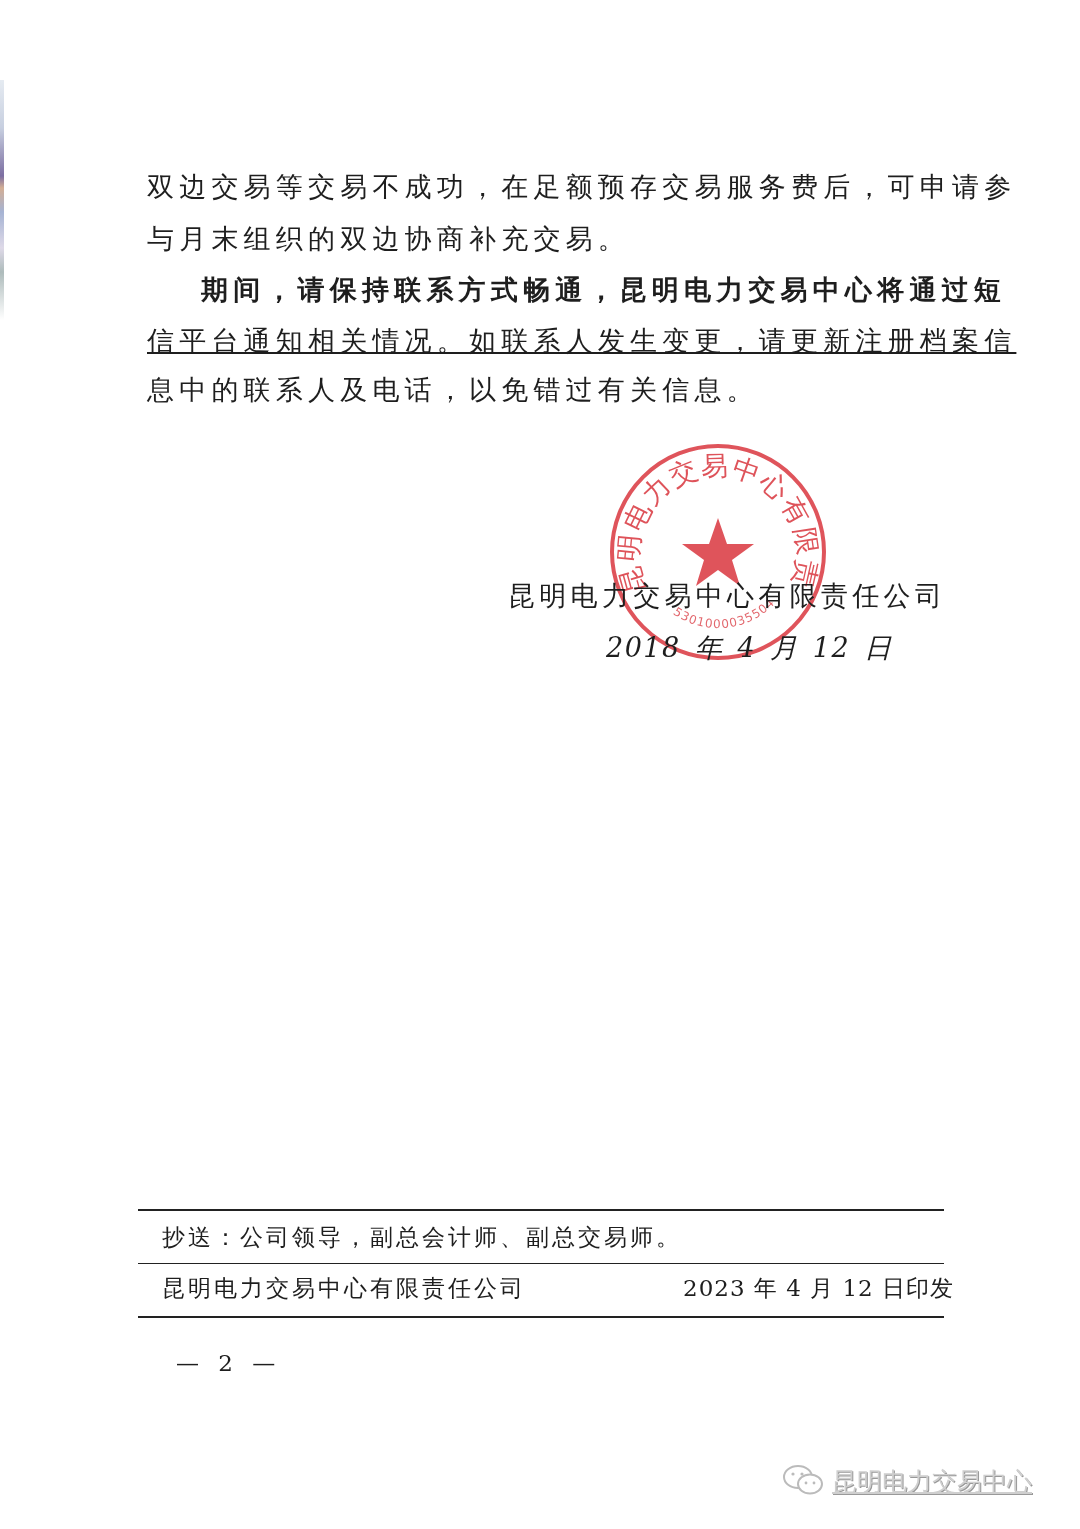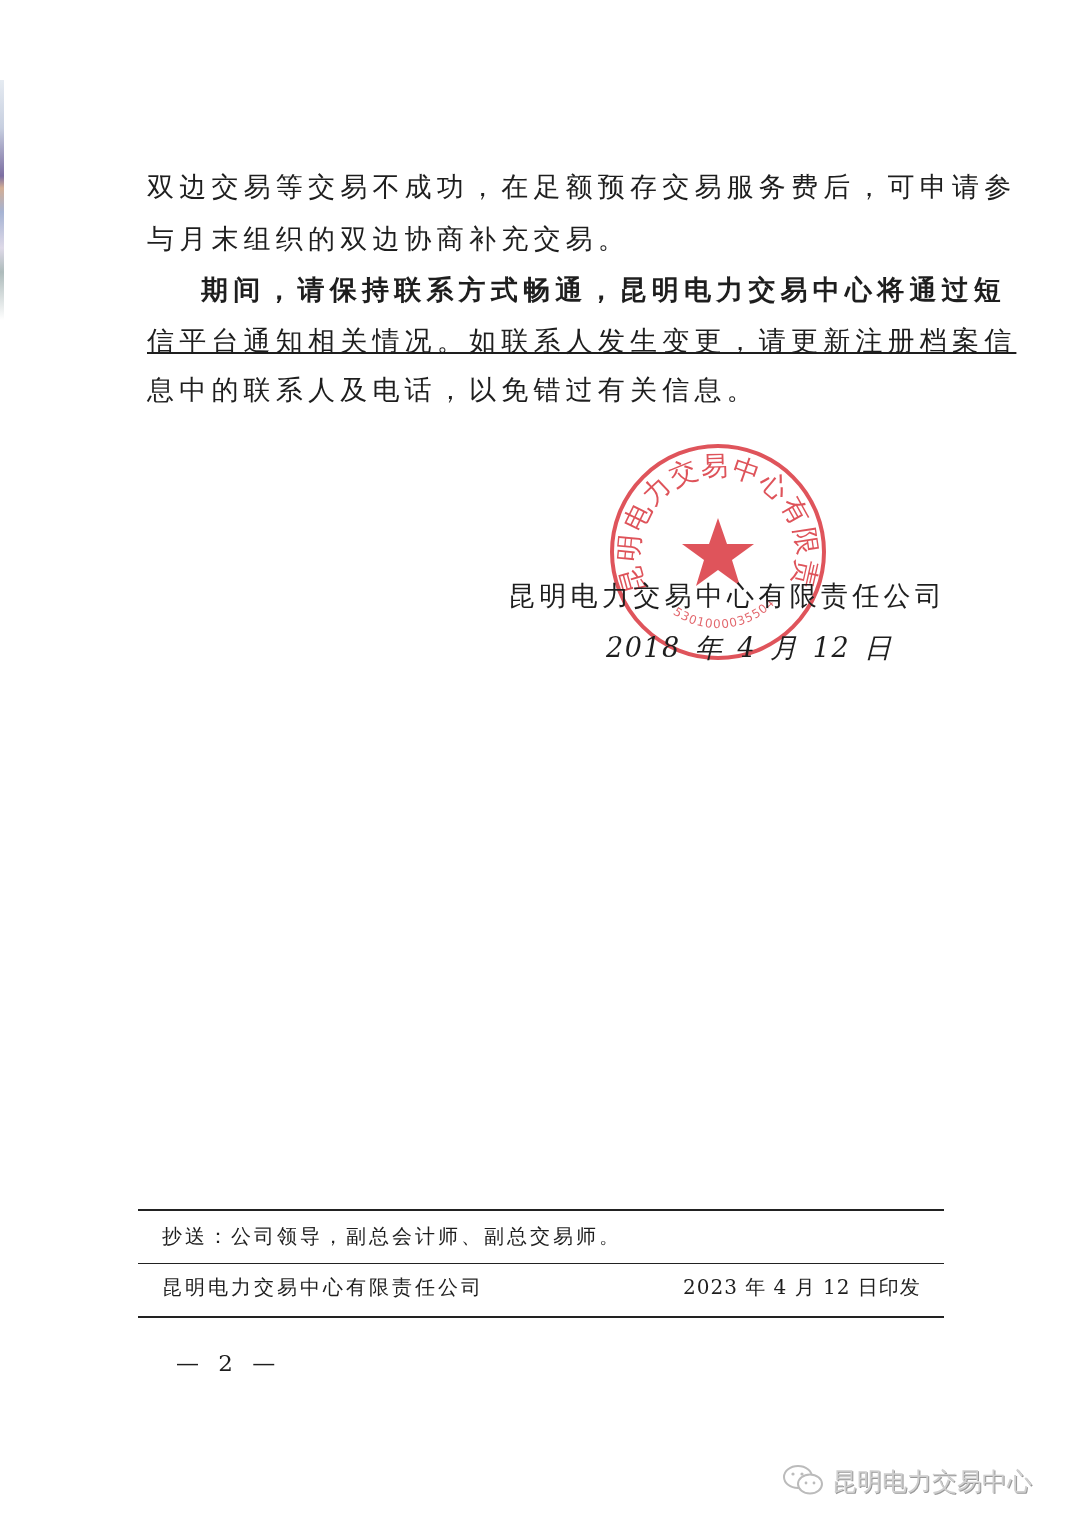--- a/index.html
+++ b/index.html
@@ -17,26 +17,27 @@
     }
     .stamp {
       position: absolute; left: 606px; top: 440px; width: 224px; height: 224px;
     }
     .sign-line {
       position: absolute; font-size: 27px; white-space: nowrap; line-height: 1;
     }
     .sign-company { left: 508px; top: 582px; letter-spacing: 4.3px; }
     .sign-date { left: 606px; top: 634px; letter-spacing: 1.5px; word-spacing: 4px; font-style: italic; }
     .rule { position: absolute; left: 138px; width: 806px; background: #222; }
-    .footer-text { position: absolute; font-size: 20px; white-space: nowrap; line-height: 1; }
+    .footer-text { position: absolute; font-size: 23px; white-space: nowrap; line-height: 1; }
     .page-num { position: absolute; left: 176px; top: 1350px; font-size: 23px; letter-spacing: 6px; white-space: nowrap; }
     .watermark {
       position: absolute; left: 782px; top: 1464px; display: flex; align-items: center; gap: 6px;
       color: #cfcfcf; font-family: "DejaVu Sans", "Liberation Sans", sans-serif; font-size: 25px;
       text-shadow: 1px 1px 0 #999;
+      text-decoration: underline;
     }
     .watermark svg { display: block; }
   </style>
 </head>
 <body>
 
 <div class="edge-strip"></div>
 
 <div>
   <div class="para-line" style="top:173px;">双边交易等交易不成功，在足额预存交易服务费后，可申请参</div>

